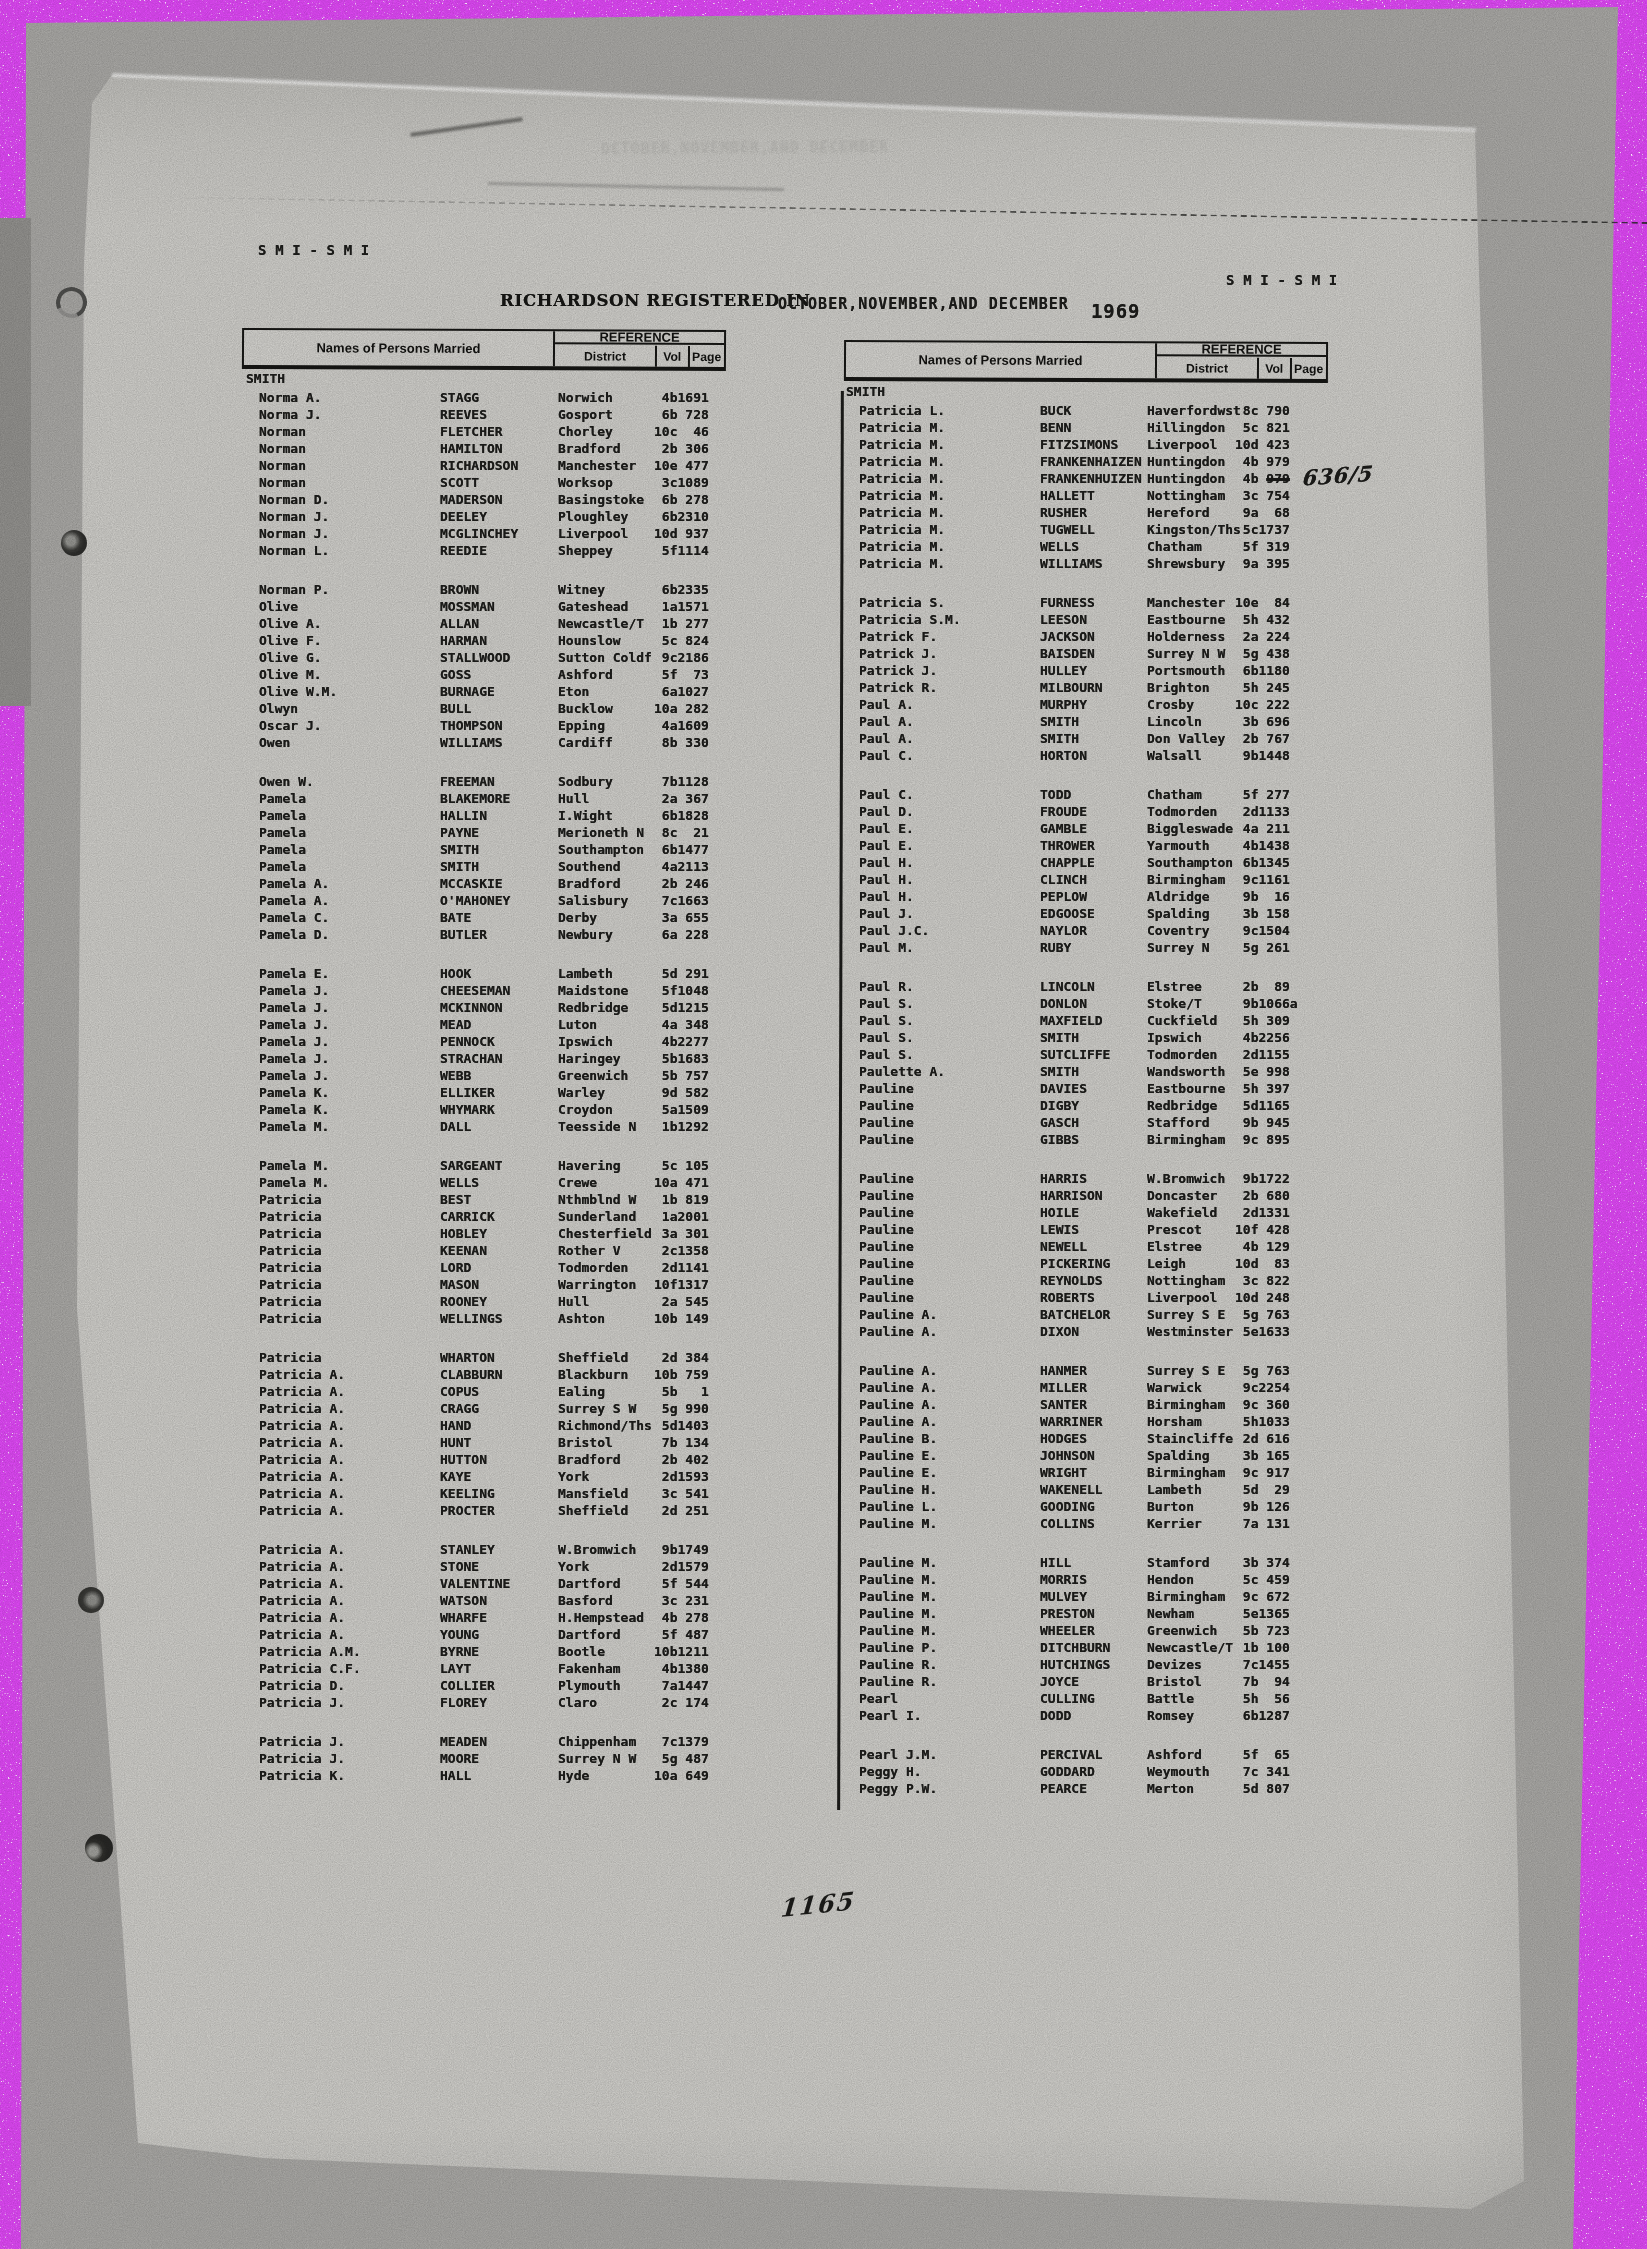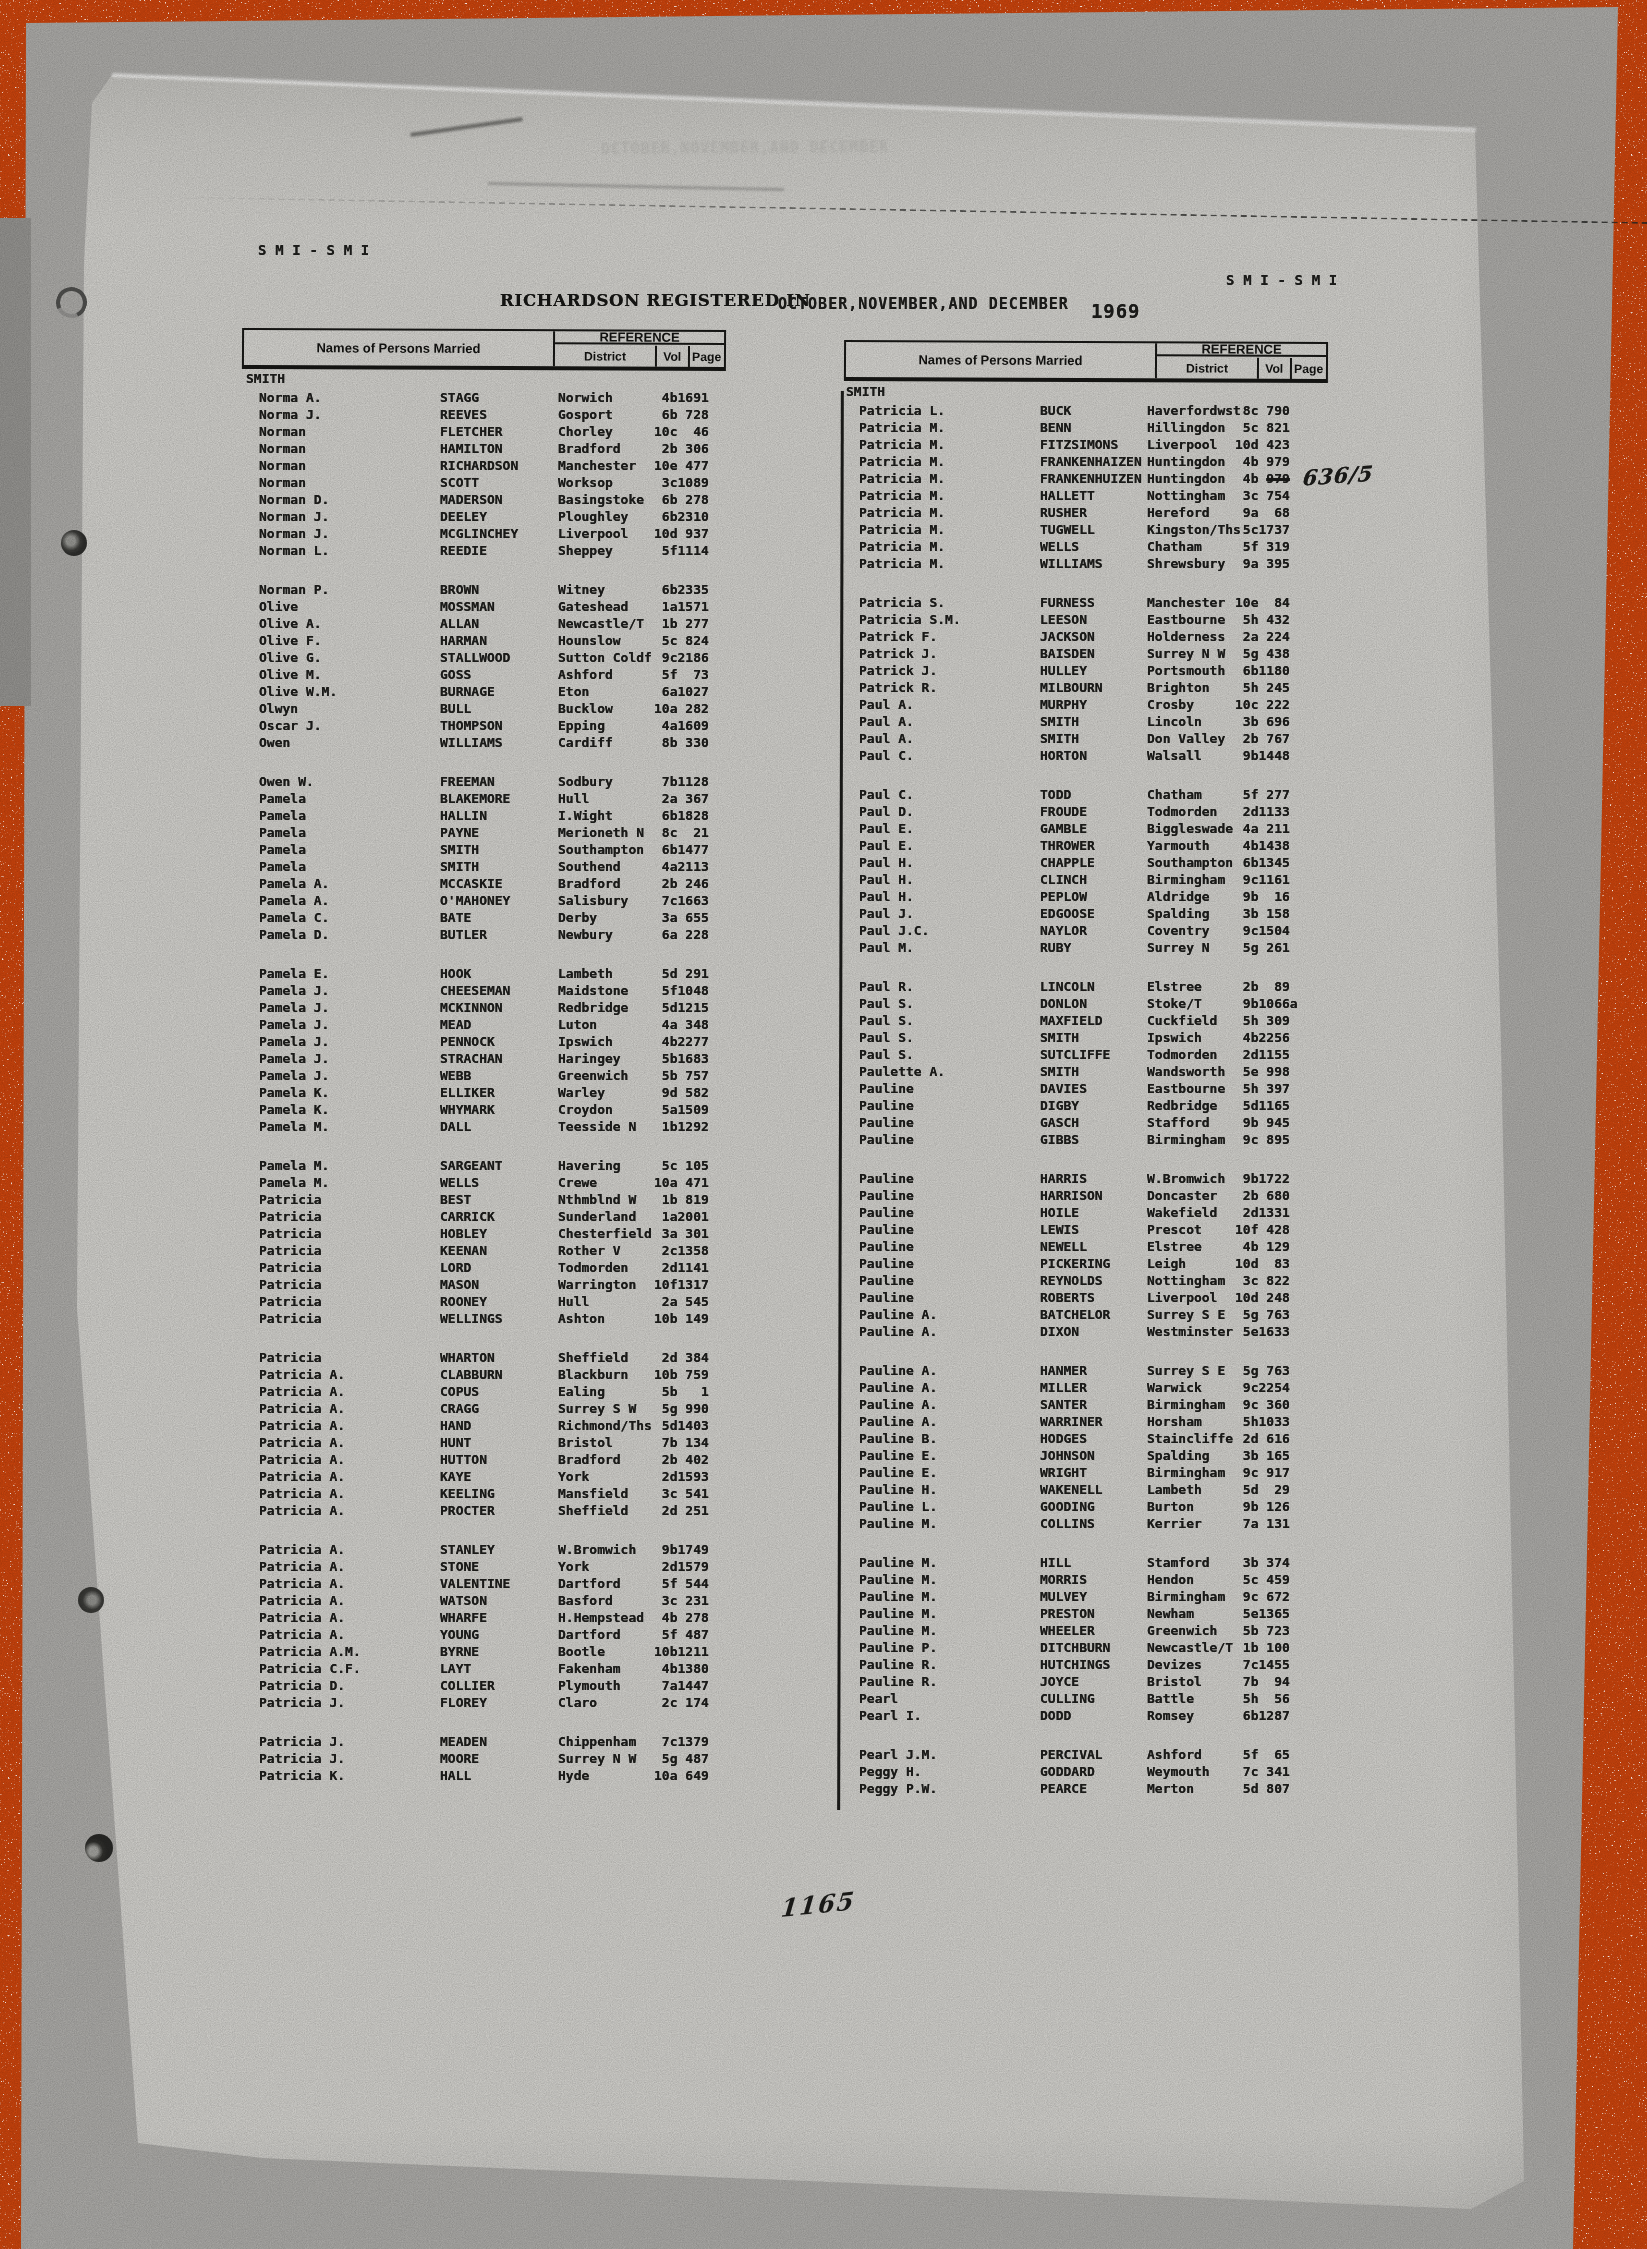--- a/index.html
+++ b/index.html
@@ -1,16 +1,16 @@
 <!DOCTYPE html>
 <html style="font-size:14px"><head>
 <meta charset="utf-8">
 <style>
   html,body{margin:0;padding:0;background:#0e0e0e;}
-  #canvas{position:relative;width:1648px;height:2250px;overflow:hidden;background:#c2410c;
+  #canvas{position:relative;width:1648px;height:2250px;overflow:hidden;background:#d946ef;
           font-family:"DejaVu Sans Mono", monospace;}
   .abs{position:absolute;}
   svg.noise{position:absolute;left:0;top:0;pointer-events:none;}
   #speckles{z-index:1;}
   #grain{z-index:9;}
   
   #sheet-back{left:0;top:0;width:1648px;height:2250px;z-index:2;
     background:#a4a3a0;
     clip-path:polygon(26px 23px,1618px 7px,1573px 2250px,21px 2250px);}
   #sheet-back2{left:0;top:218px;width:31px;height:488px;background:#8e8d8a;z-index:2;}

